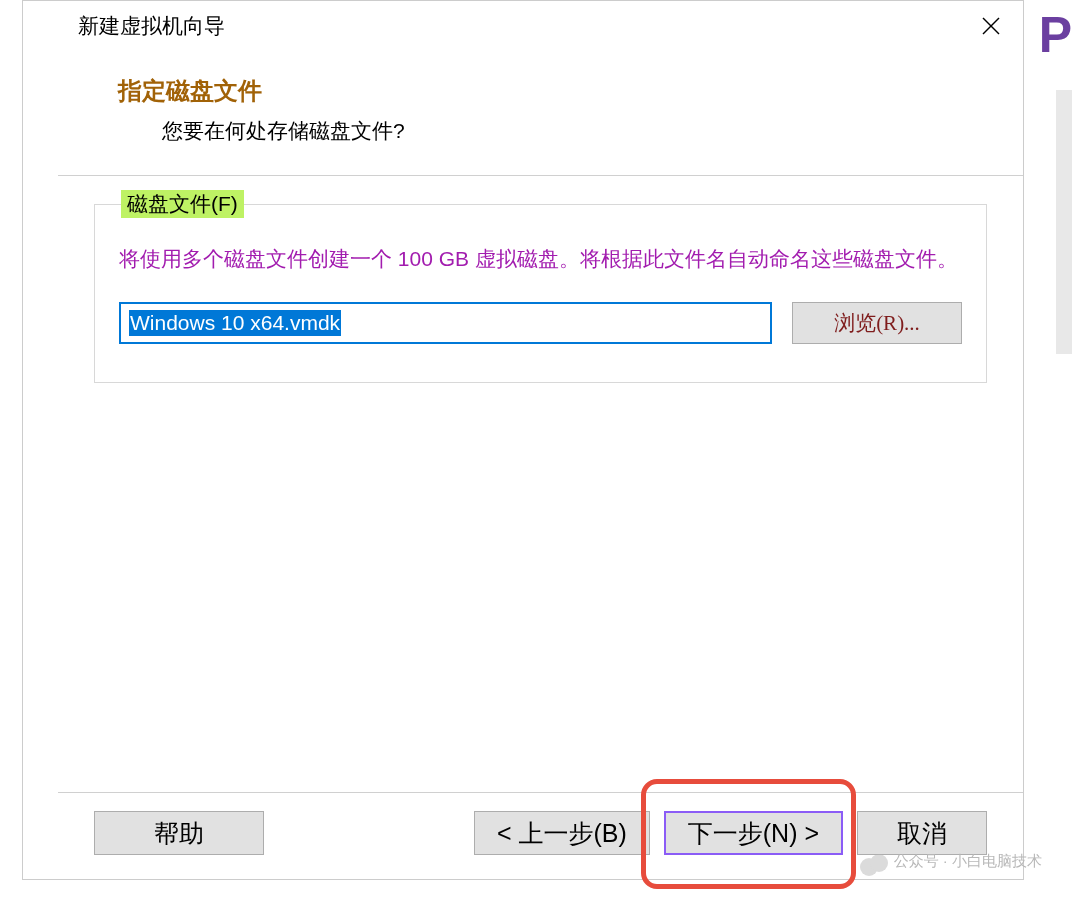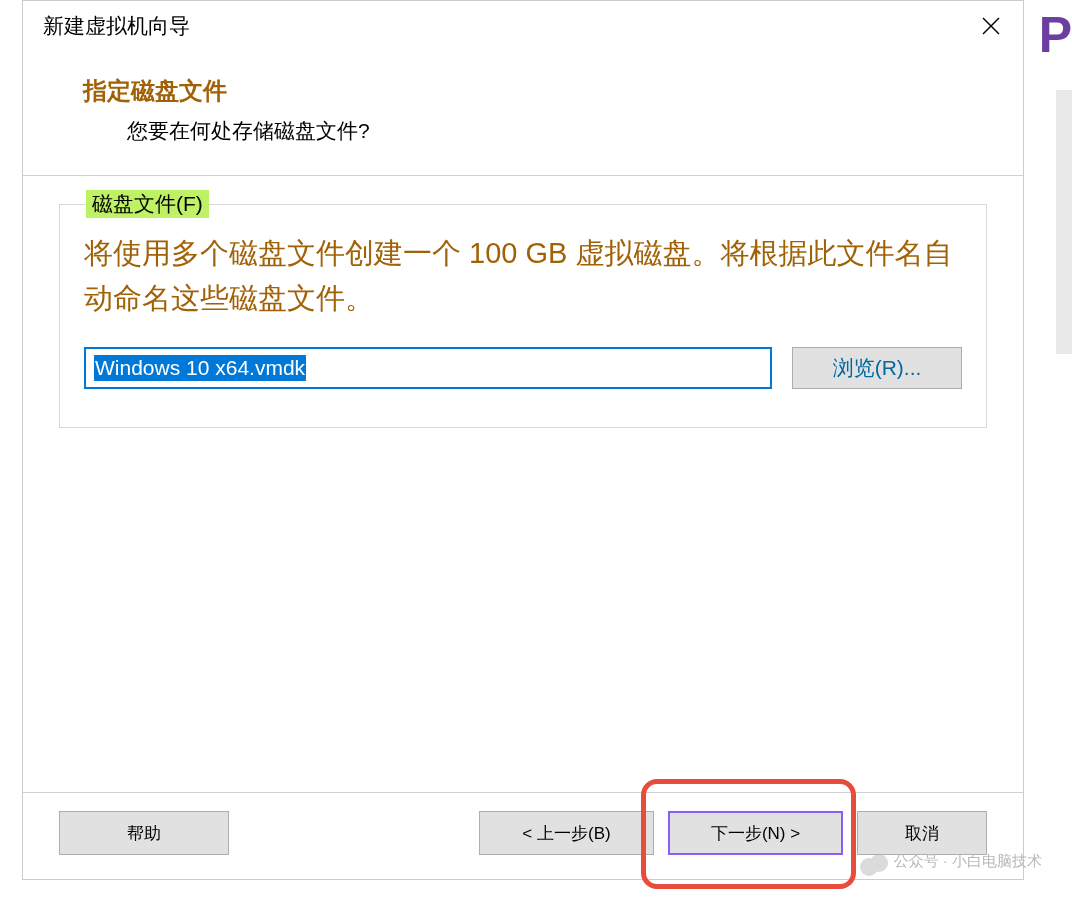--- a/index.html
+++ b/index.html
@@ -18,20 +18,21 @@
     .dialog {
       position: absolute;
       left: 22px;
       top: 0;
       width: 1002px;
       height: 880px;
       background: #ffffff;
       border: 1px solid #cccccc;
       display: flex;
       flex-direction: column;
+      padding-left: 35px;
     }
     .titlebar {
       height: 50px;
       display: flex;
       align-items: center;
       justify-content: space-between;
       padding: 0 12px 0 20px;
       font-size: 21px;
       color: #000;
     }
@@ -76,25 +77,25 @@
     .fieldset-legend {
       position: absolute;
       top: -15px;
       left: 26px;
       background: #bef264;
       padding: 0 6px;
       font-size: 21px;
       color: #000;
     }
     .fieldset-desc {
-      font-size: 29px;
-      color: #a16207;
+      font-size: 21px;
+      color: #a21caf;
       line-height: 1.55;
       margin-bottom: 26px;
-      margin-top: 8px;
+      margin-top: 20px;
     }
     .file-row {
       display: flex;
       gap: 20px;
       align-items: center;
     }
     .file-input {
       flex: 1;
       height: 42px;
       border: 2px solid #0078d7;
@@ -109,39 +110,39 @@
       color: #ffffff;
       padding: 1px 1px;
       display: inline;
     }
     .browse-btn {
       width: 170px;
       height: 42px;
       background: #e1e1e1;
       border: 1px solid #adadad;
       font-size: 21px;
-      color: #0369a1;
+      color: #7f1d1d;
       cursor: pointer;
-      font-family: Liberation Sans, sans-serif;
+      font-family: Liberation Serif, serif;
     }
     .footer {
       border-top: 1px solid #d0d0d0;
       padding: 18px 36px 24px 36px;
       display: flex;
       align-items: center;
       gap: 14px;
     }
     .footer-spacer {
       flex: 1;
     }
     .btn {
       height: 44px;
       background: #e1e1e1;
       border: 1px solid #adadad;
-      font-size: 17px;
+      font-size: 25px;
       color: #000;
       cursor: pointer;
       font-family: inherit;
       padding: 0 22px;
       min-width: 130px;
     }
     .btn-help {
       min-width: 170px;
     }
     .btn-nav {

